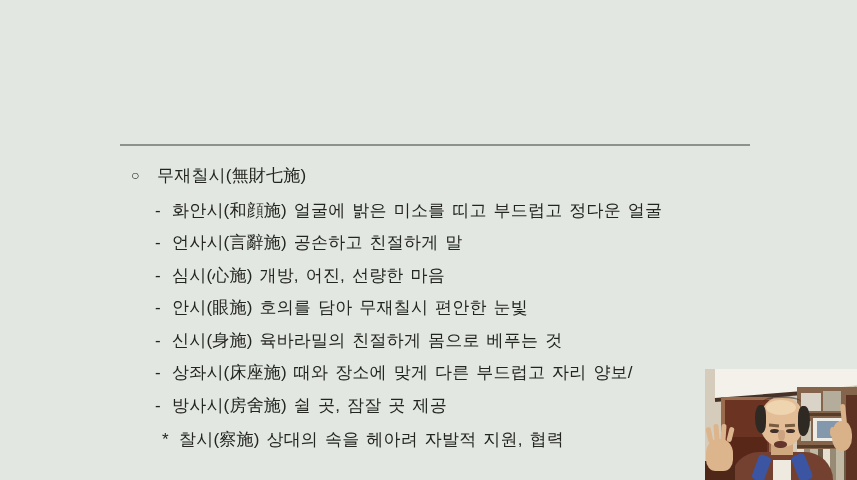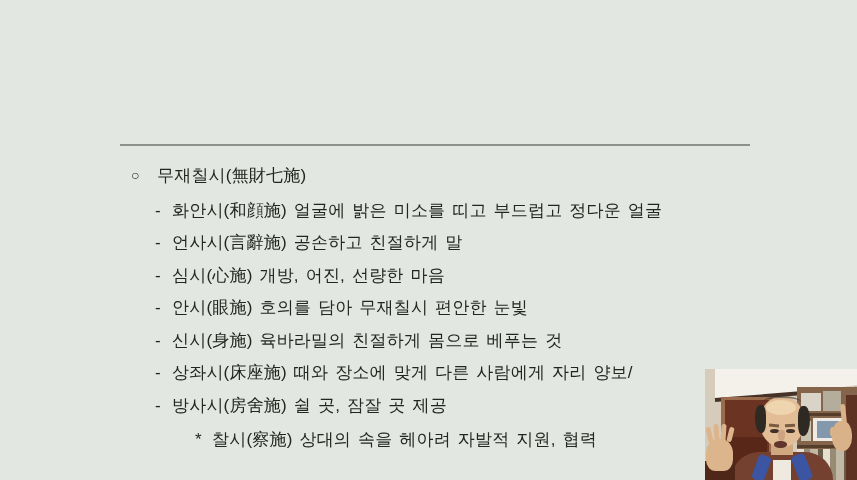--- a/index.html
+++ b/index.html
@@ -37,21 +37,21 @@
     line-height:1.1;color:var(--text-color);
   }
   .rule{position:absolute;left:120px;top:144px;width:630px;height:2px;background:var(--rule-color);}
   .list{position:absolute;left:131px;top:0;width:640px;}
   .row{position:absolute;white-space:nowrap;font-size:17px;font-weight:400;line-height:24px;letter-spacing:0.2px;word-spacing:2px;}
   .row .marker{display:inline-block;}
   .row.heading{top:163px;left:0;}
   .row.heading .marker{width:26px;font-size:14px;vertical-align:1px;}
   .row.sub{left:24px;}
   .row.sub .marker{width:17px;}
-  .row.note{left:31px;margin-left:33px;}
+  .row.note{left:31px;}
   .row.note .marker{width:17px;}
   .r0{top:199px;} .r1{top:231px;} .r2{top:264px;} .r3{top:296px;}
   .r4{top:329px;} .r5{top:361px;} .r6{top:394px;} .r7{top:428px;}
 
   
   .cam{position:absolute;left:705px;top:369px;width:152px;height:111px;overflow:hidden;background:var(--cam-wall);}
   .cam i{position:absolute;display:block;}
   .c-ceiling{left:10px;top:0;width:142px;height:36px;background:var(--cam-ceiling);clip-path:polygon(0 0,100% 0,100% 45%,0 92%);}
   .c-trim{left:10px;top:29px;width:142px;height:4px;background:var(--cam-trim);transform:rotate(-4.5deg);transform-origin:left center;}
   .c-doorframe{left:16px;top:28px;width:52px;height:83px;background:var(--cam-doorframe);}
@@ -114,21 +114,21 @@
     <div class="row sub r2">
       <span class="marker">-</span><span>심시(心施) 개방, 어진, 선량한 마음</span>
     </div>
     <div class="row sub r3">
       <span class="marker">-</span><span>안시(眼施) 호의를 담아 무재칠시 편안한 눈빛</span>
     </div>
     <div class="row sub r4">
       <span class="marker">-</span><span>신시(身施) 육바라밀의 친절하게 몸으로 베푸는 것</span>
     </div>
     <div class="row sub r5">
-      <span class="marker">-</span><span>상좌시(床座施) 때와 장소에 맞게 다른 사람에게 자리 양보/</span>
+      <span class="marker">-</span><span>상좌시(床座施) 때와 장소에 맞게 다른 부드럽고 자리 양보/</span>
     </div>
     <div class="row sub r6">
       <span class="marker">-</span><span>방사시(房舍施) 쉴 곳, 잠잘 곳 제공</span>
     </div>
     <div class="row note r7">
       <span class="marker">*</span><span>찰시(察施) 상대의 속을 헤아려 자발적 지원, 협력</span>
     </div>
   </div>
 
   <div class="cam">

